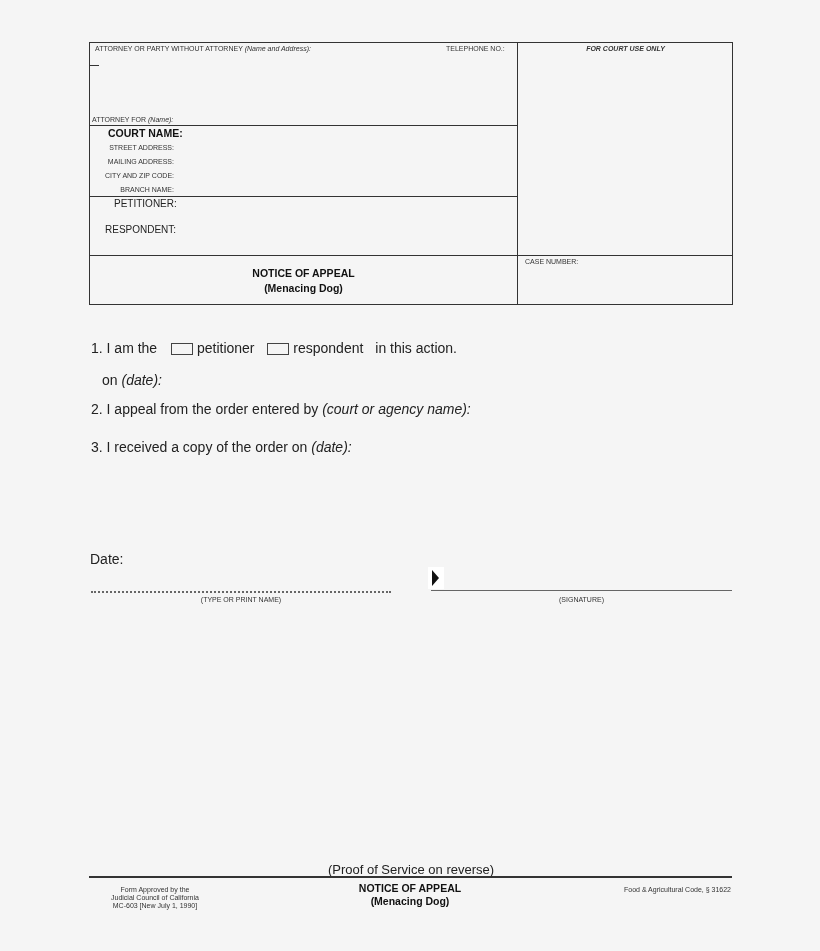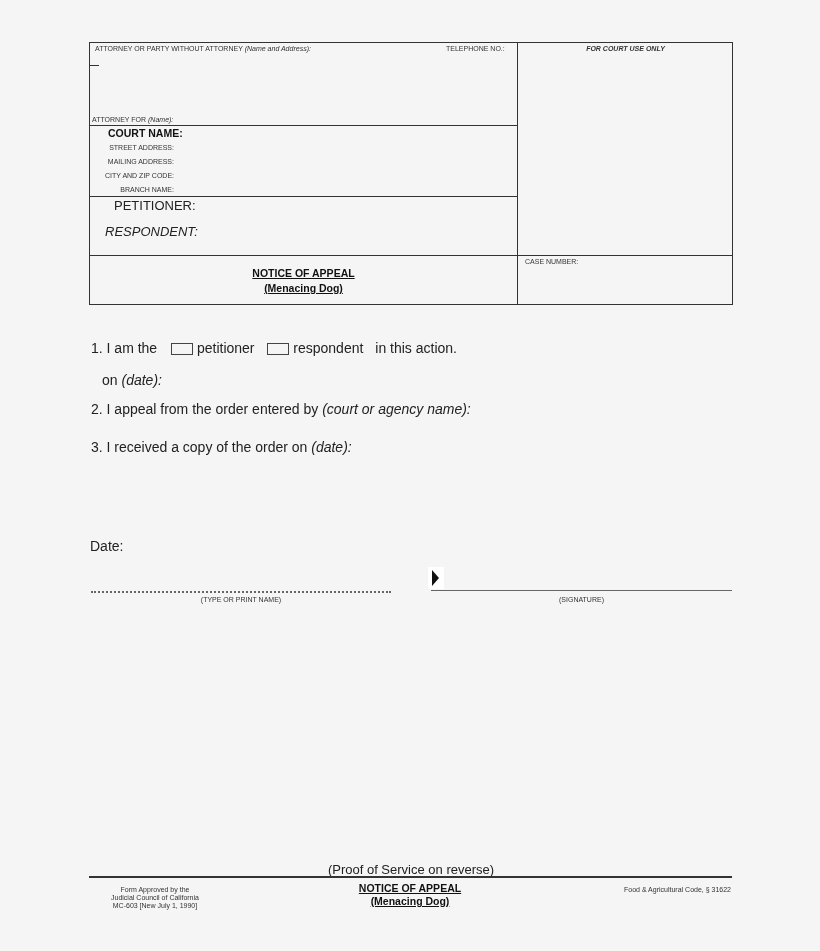--- a/index.html
+++ b/index.html
@@ -12,22 +12,22 @@
     overflow: hidden;
   }
   .abs { position: absolute; }
   .box { position: absolute; border: 1.5px solid #333; box-sizing: border-box; }
   .hline { position: absolute; height: 0; border-top: 1.5px solid #333; }
   .vline { position: absolute; width: 0; border-left: 1.5px solid #333; }
   .tiny { font-size: 7px; color: #333; white-space: nowrap; }
   .label-r { text-align: right; }
   .it { font-style: italic; }
   .court-bold { font-size: 10.5px; font-weight: bold; color: #111; white-space: nowrap; }
-  .party { font-size: 13px; color: #222; white-space: nowrap; }
-  .title-b { font-size: 10.5px; font-weight: bold; color: #111; text-align: center; white-space: nowrap; text-decoration: underline; }
+  .party { font-size: 10px; color: #222; white-space: nowrap; }
+  .title-b { font-size: 10.5px; font-weight: bold; color: #111; text-align: center; white-space: nowrap; }
   .body-t { font-size: 14px; color: #222; white-space: nowrap; }
   .cb { display: inline-block; width: 22px; height: 12px; border: 1.2px solid #444; box-sizing: border-box; vertical-align: -2px; background: #f5f5f5; }
   .dots { position: absolute; border-top: 2px dotted #666; height: 0; }
   .sigline { position: absolute; border-top: 1.5px solid #666; height: 0; }
   .footer-small { font-size: 7px; color: #333; text-align: center; line-height: 8px; }
 </style>
 </head>
 <body>
 
 <div class="box" style="left:89px; top:42px; width:644px; height:263px;"></div>
@@ -65,21 +65,21 @@
 <div class="abs tiny label-r" style="left:92px; top:172px; width:82px;">
   <span>CITY AND ZIP CODE:</span>
 </div>
 <div class="abs tiny label-r" style="left:92px; top:186px; width:82px;">
   <span>BRANCH NAME:</span>
 </div>
 
 <div class="abs party" style="left:114px; top:198px;">
   <span>PETITIONER:</span>
 </div>
-<div class="abs party" style="left:105px; top:224px;font-style:italic;">
+<div class="abs party" style="left:105px; top:224px;">
   <span>RESPONDENT:</span>
 </div>
 
 <div class="abs title-b" style="left:89px; top:267px; width:429px;">NOTICE OF APPEAL</div>
 <div class="abs title-b" style="left:89px; top:282px; width:429px;">(Menacing Dog)</div>
 
 <div class="abs tiny" style="left:525px; top:258px;">
   <span>CASE NUMBER:</span>
 </div>
 
@@ -99,21 +99,21 @@
 <div class="abs body-t" style="left:102px; top:372px;">
   <span>on</span>
   <span class="it">(date):</span>
 </div>
 
 <div class="abs body-t" style="left:91px; top:439px;">
   <span>3. I received a copy of the order on</span>
   <span class="it">(date):</span>
 </div>
 
-<div class="abs body-t" style="left:90px; top:538px;text-align:center;">
+<div class="abs body-t" style="left:90px; top:551px;text-align:center;">
   <span>Date:</span>
 </div>
 
 <div class="dots" style="left:91px; top:591px; width:300px;"></div>
 <div class="abs tiny" style="left:91px; top:596px; width:300px; text-align:center;">(TYPE OR PRINT NAME)</div>
 
 <div class="abs" style="left:428px; top:567px; width:16px; height:22px; background:#fff;">
   <svg width="16" height="22" viewBox="0 0 16 22">
       <polygon points="4,3 11,11 4,19" fill="#111"></polygon>
     </svg>

